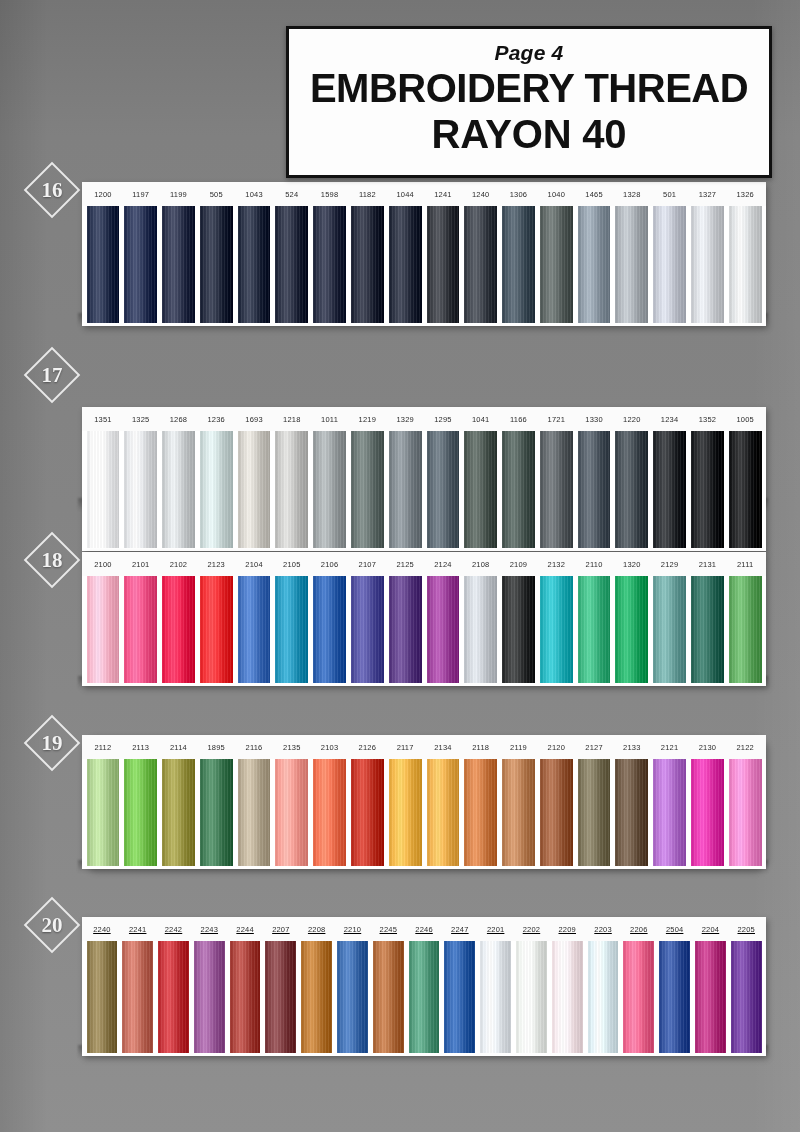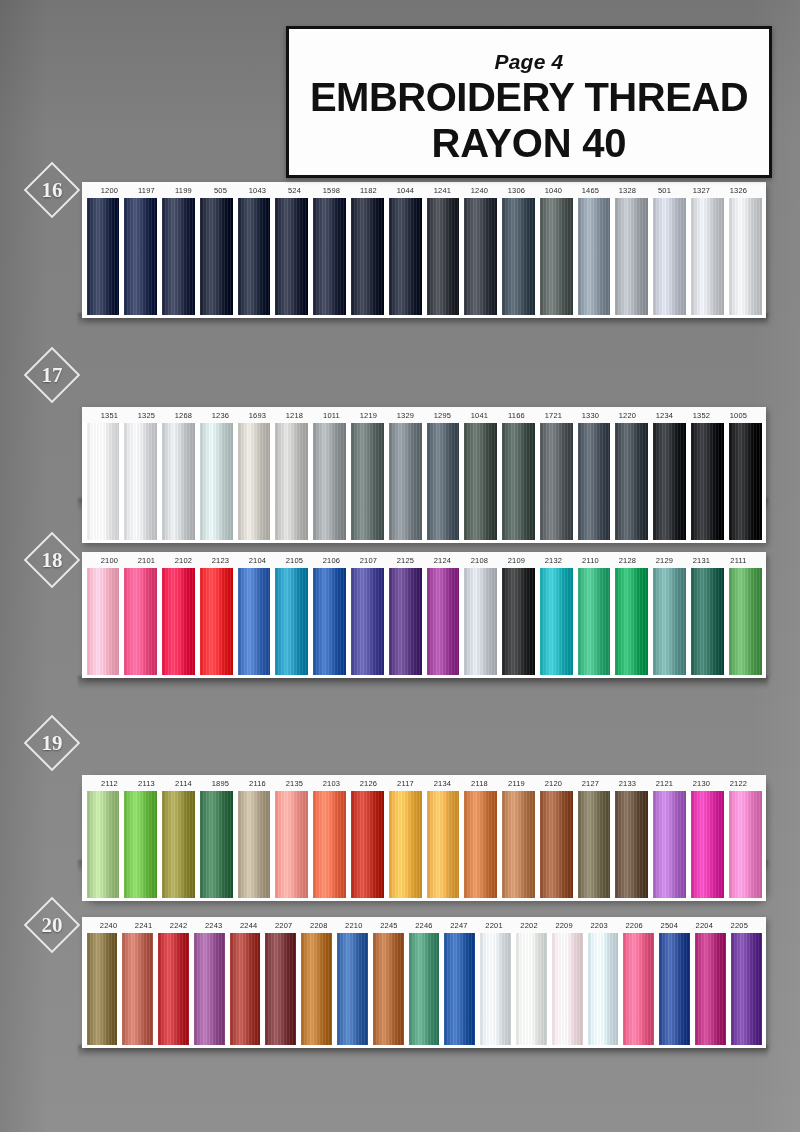--- a/index.html
+++ b/index.html
@@ -39,21 +39,21 @@
     top: 26px;
     width: 486px;
     height: 152px;
     background: #fdfdfd;
     border: 3px solid #111;
     box-shadow: 0 2px 5px rgba(0,0,0,.35);
     display: flex;
     flex-direction: column;
     align-items: center;
     justify-content: flex-start;
-    padding-top: 21px;
+    padding-top: 12px;
     box-sizing: border-box;
     z-index: 6;
   }
   .title-page-label {
     font-size: 21px;
     font-style: italic;
     font-weight: bold;
     color: #111;
     letter-spacing: .2px;
     margin-bottom: 2px;
@@ -97,24 +97,24 @@
   
   .rack {
     position: absolute;
     left: 82px;
     width: 684px;
     background: #fff;
     box-shadow: 2px 3px 6px rgba(0,0,0,.30);
   }
   .code-strip {
     display: flex;
-    height: 16px;
+    height: 24px;
     align-items: center;
     background: #fbfbfb;
-    padding: 0 9px;
+    padding: 0 2px;
     box-sizing: border-box;
   }
   .code-strip .code {
     flex: 1 1 0;
     text-align: center;
     font-size: 7.5px;
     color: #2b2b2b;
     font-family: "Liberation Sans", sans-serif;
     letter-spacing: .2px;
   }
@@ -271,21 +271,21 @@
         <div class="code">2104</div>
         <div class="code">2105</div>
         <div class="code">2106</div>
         <div class="code">2107</div>
         <div class="code">2125</div>
         <div class="code">2124</div>
         <div class="code">2108</div>
         <div class="code">2109</div>
         <div class="code">2132</div>
         <div class="code">2110</div>
-        <div class="code">2128</div>
+        <div class="code">1320</div>
         <div class="code">2129</div>
         <div class="code">2131</div>
         <div class="code">2111</div>
       </div>
       <div class="thread-strip" style="height: 110px;">
         <div class="spool" title="2100" style="background: linear-gradient(90deg, rgb(242, 168, 189) 0%, rgb(255, 194, 215) 14%, rgb(255, 220, 241) 34%, rgb(255, 198, 219) 52%, rgb(242, 168, 189) 70%, rgb(228, 154, 175) 86%, rgb(220, 146, 167) 100%);"></div>
         <div class="spool" title="2101" style="background: linear-gradient(90deg, rgb(232, 68, 123) 0%, rgb(255, 94, 149) 14%, rgb(255, 120, 175) 34%, rgb(255, 98, 153) 52%, rgb(232, 68, 123) 70%, rgb(218, 54, 109) 86%, rgb(210, 46, 101) 100%);"></div>
         <div class="spool" title="2102" style="background: linear-gradient(90deg, rgb(224, 16, 63) 0%, rgb(250, 42, 89) 14%, rgb(255, 68, 115) 34%, rgb(254, 46, 93) 52%, rgb(224, 16, 63) 70%, rgb(210, 2, 49) 86%, rgb(202, 0, 41) 100%);"></div>
         <div class="spool" title="2123" style="background: linear-gradient(90deg, rgb(226, 27, 32) 0%, rgb(252, 53, 58) 14%, rgb(255, 79, 84) 34%, rgb(255, 57, 62) 52%, rgb(226, 27, 32) 70%, rgb(212, 13, 18) 86%, rgb(204, 5, 10) 100%);"></div>
         <div class="spool" title="2104" style="background: linear-gradient(90deg, rgb(47, 95, 174) 0%, rgb(73, 121, 200) 14%, rgb(99, 147, 226) 34%, rgb(77, 125, 204) 52%, rgb(47, 95, 174) 70%, rgb(33, 81, 160) 86%, rgb(25, 73, 152) 100%);"></div>
@@ -301,21 +301,21 @@
         <div class="spool" title="2128" style="background: linear-gradient(90deg, rgb(13, 154, 82) 0%, rgb(39, 180, 108) 14%, rgb(65, 206, 134) 34%, rgb(43, 184, 112) 52%, rgb(13, 154, 82) 70%, rgb(0, 140, 68) 86%, rgb(0, 132, 60) 100%);"></div>
         <div class="spool" title="2129" style="background: linear-gradient(90deg, rgb(90, 147, 143) 0%, rgb(116, 173, 169) 14%, rgb(142, 199, 195) 34%, rgb(120, 177, 173) 52%, rgb(90, 147, 143) 70%, rgb(76, 133, 129) 86%, rgb(68, 125, 121) 100%);"></div>
         <div class="spool" title="2131" style="background: linear-gradient(90deg, rgb(28, 92, 76) 0%, rgb(54, 118, 102) 14%, rgb(80, 144, 128) 34%, rgb(58, 122, 106) 52%, rgb(28, 92, 76) 70%, rgb(14, 78, 62) 86%, rgb(6, 70, 54) 100%);"></div>
         <div class="spool" title="2111" style="background: linear-gradient(90deg, rgb(78, 154, 78) 0%, rgb(104, 180, 104) 14%, rgb(130, 206, 130) 34%, rgb(108, 184, 108) 52%, rgb(78, 154, 78) 70%, rgb(64, 140, 64) 86%, rgb(56, 132, 56) 100%);"></div>
       </div>
     </div>
     <div class="row-badge" style="top: 723px;">
       <span>19</span>
     </div>
     <div class="shelf" style="top: 860px;"></div>
-    <div class="rack" style="top: 775px; border-radius: 13px;">
+    <div class="rack" style="top: 735px; border-radius: 13px;">
       <div class="code-strip">
         <div class="code">2112</div>
         <div class="code">2113</div>
         <div class="code">2114</div>
         <div class="code">1895</div>
         <div class="code">2116</div>
         <div class="code">2135</div>
         <div class="code">2103</div>
         <div class="code">2126</div>
         <div class="code">2117</div>
@@ -347,21 +347,21 @@
         <div class="spool" title="2133" style="background: linear-gradient(90deg, rgb(90, 68, 48) 0%, rgb(116, 94, 74) 14%, rgb(142, 120, 100) 34%, rgb(120, 98, 78) 52%, rgb(90, 68, 48) 70%, rgb(76, 54, 34) 86%, rgb(68, 46, 26) 100%);"></div>
         <div class="spool" title="2121" style="background: linear-gradient(90deg, rgb(164, 95, 192) 0%, rgb(190, 121, 218) 14%, rgb(216, 147, 244) 34%, rgb(194, 125, 222) 52%, rgb(164, 95, 192) 70%, rgb(150, 81, 178) 86%, rgb(142, 73, 170) 100%);"></div>
         <div class="spool" title="2130" style="background: linear-gradient(90deg, rgb(212, 33, 154) 0%, rgb(238, 59, 180) 14%, rgb(255, 85, 206) 34%, rgb(242, 63, 184) 52%, rgb(212, 33, 154) 70%, rgb(198, 19, 140) 86%, rgb(190, 11, 132) 100%);"></div>
         <div class="spool" title="2122" style="background: linear-gradient(90deg, rgb(226, 118, 187) 0%, rgb(252, 144, 213) 14%, rgb(255, 170, 239) 34%, rgb(255, 148, 217) 52%, rgb(226, 118, 187) 70%, rgb(212, 104, 173) 86%, rgb(204, 96, 165) 100%);"></div>
       </div>
     </div>
     <div class="row-badge" style="top: 905px;">
       <span>20</span>
     </div>
     <div class="shelf" style="top: 1045px;"></div>
-    <div class="rack" style="top: 917px;">
+    <div class="rack" style="top: 917px; text-decoration: underline;">
       <div class="code-strip">
         <div class="code">2240</div>
         <div class="code">2241</div>
         <div class="code">2242</div>
         <div class="code">2243</div>
         <div class="code">2244</div>
         <div class="code">2207</div>
         <div class="code">2208</div>
         <div class="code">2210</div>
         <div class="code">2245</div>

